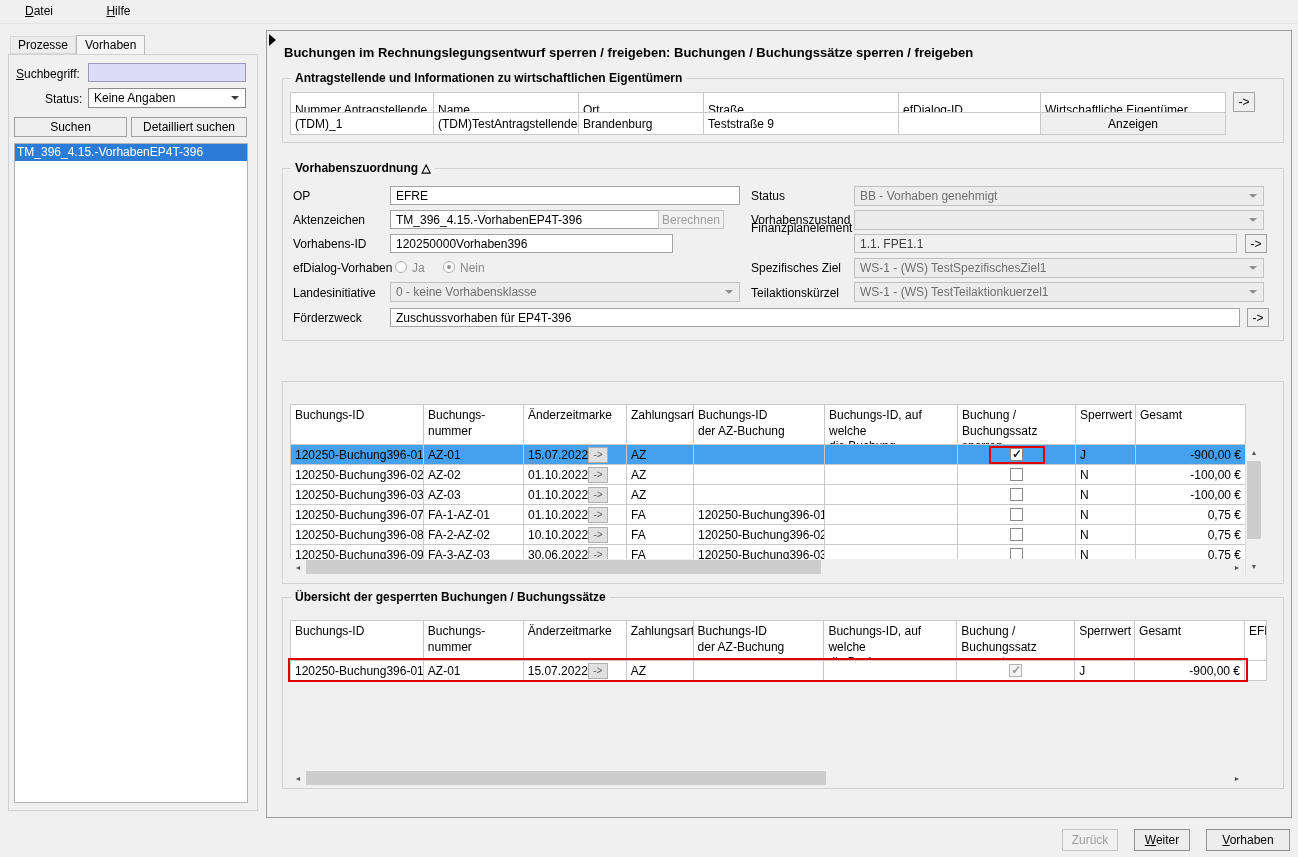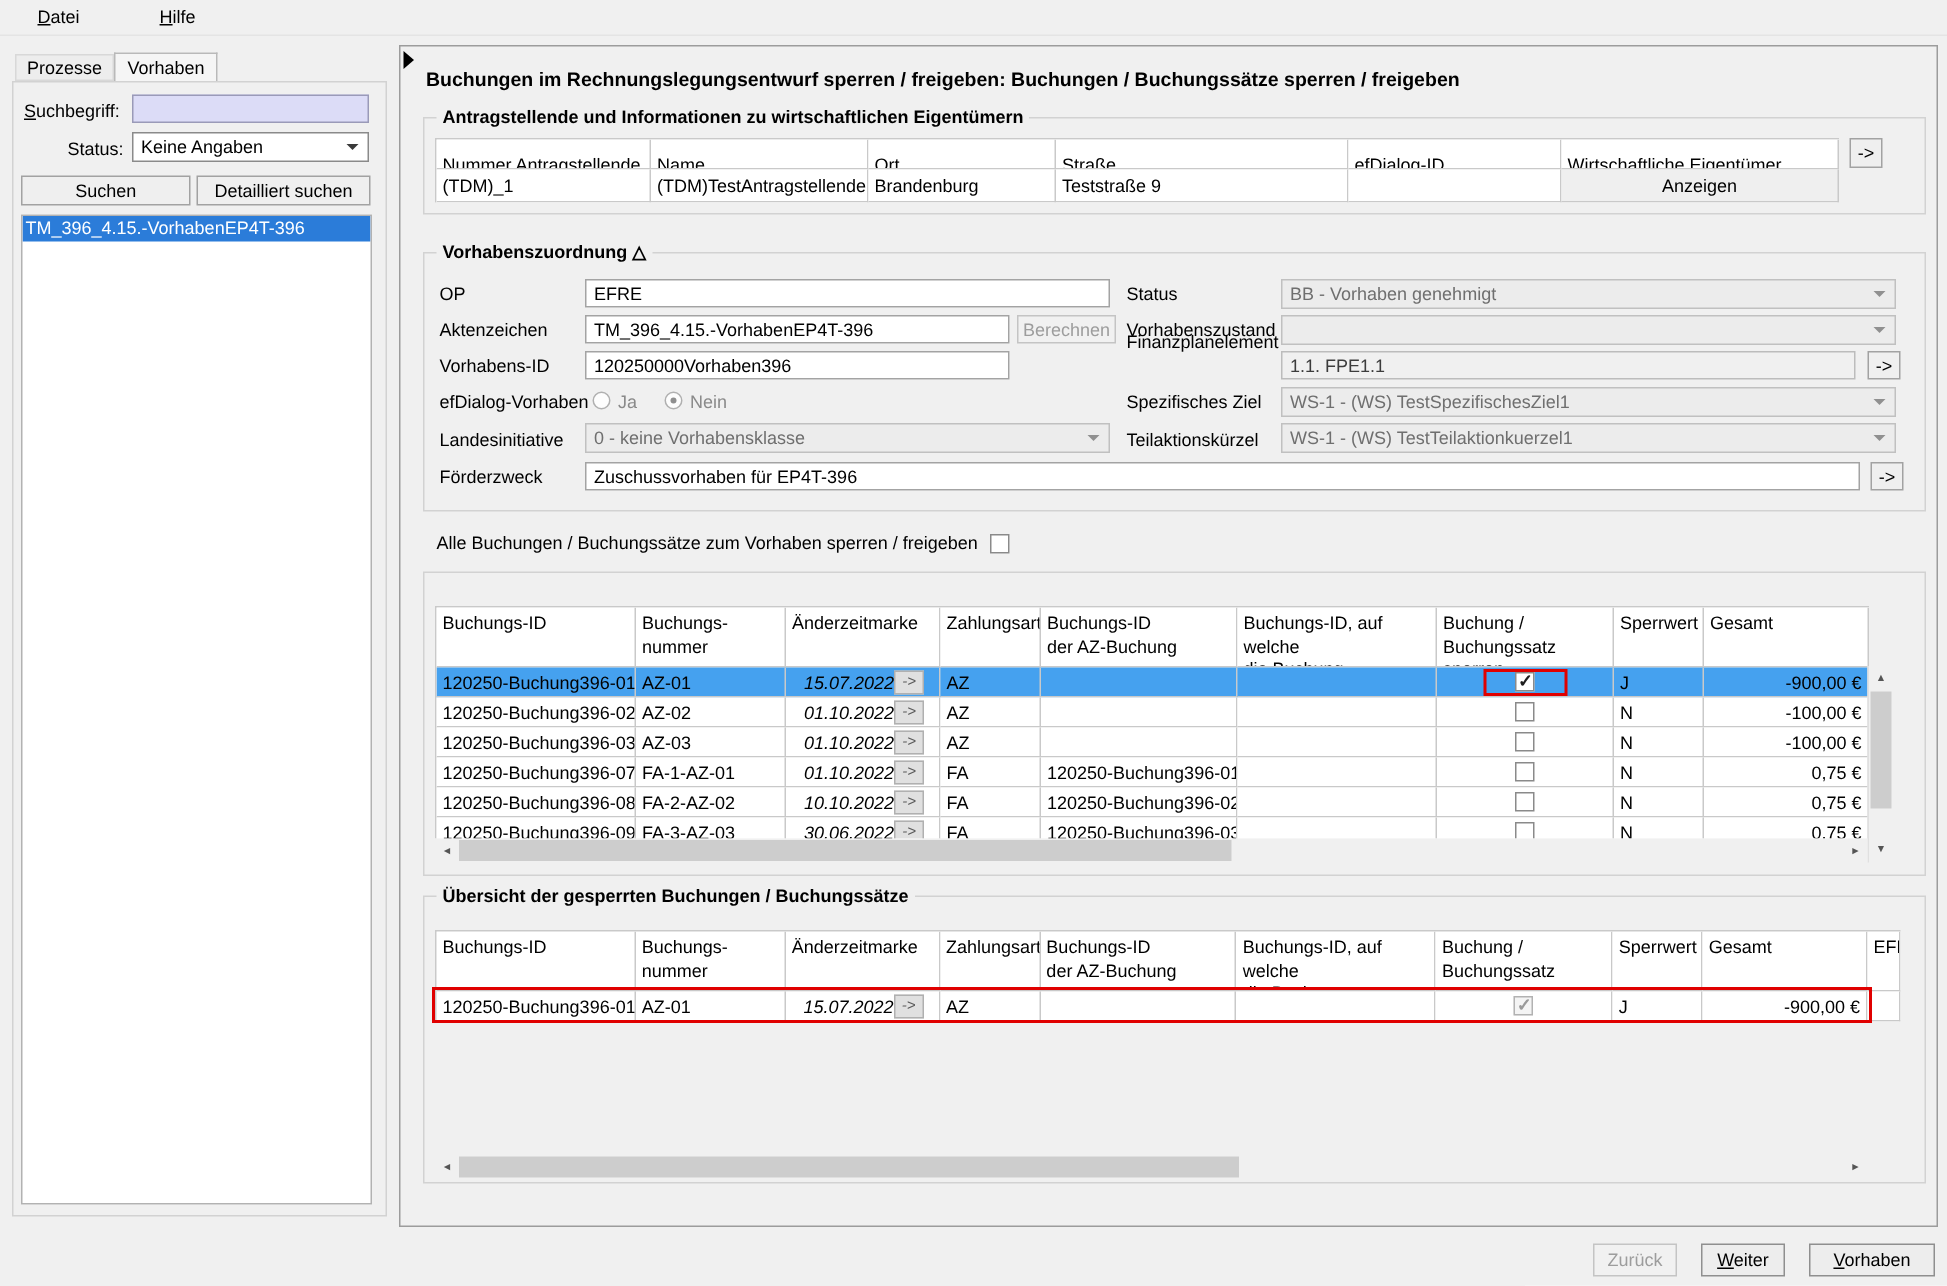--- a/index.html
+++ b/index.html
@@ -46,21 +46,21 @@
   .dg { position:absolute; border-top:1px solid #c9c9c9; border-left:1px solid #c9c9c9; background:#fff; overflow:hidden; }
   .tr { display:flex; }
   .th, .td { border-right:1px solid #c9c9c9; border-bottom:1px solid #c9c9c9; background:#fff; display:flex; padding:0 4px; overflow:hidden; white-space:nowrap; }
   .th { height:40px; align-items:flex-start; padding-top:3px; white-space:pre-line; line-height:1.3; }
   .td { height:20px; align-items:center; }
   .tr.sel .td { background:#45a1ef; }
   .antrag-th { height:20px; align-items:center; padding-top:16px; white-space:nowrap; }
   .antrag-td { height:22px; }
   .num { justify-content:flex-end; }
   .center { justify-content:center; }
-  .zeit { justify-content:center; padding-right:2px;font-style:italic; }
+  .zeit { justify-content:flex-start; padding-right:2px; }
   .btn-cell { background:#efefef; justify-content:center; }
   .mini-btn { width:20px; height:16px; background:#e0e0e0; border:1px solid #b0b0b0; color:#5a5a5a; font-size:10px; display:inline-flex; align-items:center; justify-content:center; flex:none; }
 
   .cA0{width:133px} .cA1{width:100px} .cA2{width:103px} .cA3{width:67px} .cA4{width:131px}
   .cA5{width:133px} .cA6{width:118px} .cA7{width:60px} .cA8{width:110px} .cA9{width:22px}
   .cB0{width:143px} .cB1{width:145px} .cB2{width:125px} .cB3{width:195px} .cB4{width:142px} .cB5{width:185px}
 
   
   .cb { width:13px; height:13px; background:#fff; border:1px solid #8a8a8a; display:inline-block; position:relative; flex:none; }
   .cb.checked::after { content:"\2713"; position:absolute; left:1px; top:-2px; font-size:12px; font-weight:bold; color:#1d1d1d; }
@@ -155,21 +155,21 @@
 
       <span class="lbl" style="left:10px;top:20px;">OP</span>
       <div class="tinput" style="left:107px;top:17px;width:350px;height:19px;">
           <span>EFRE</span>
         </div>
 
       <span class="lbl" style="left:10px;top:44px;">Aktenzeichen</span>
       <div class="tinput" style="left:107px;top:41px;width:283px;height:19px;">
           <span>TM_396_4.15.-VorhabenEP4T-396</span>
         </div>
-      <div class="btn dis" style="left:395px;top:41px;width:66px;height:19px;">
+      <div class="btn dis" style="left:375px;top:41px;width:66px;height:19px;">
           <span>Berechnen</span>
         </div>
 
       <span class="lbl" style="left:10px;top:68px;">Vorhabens-ID</span>
       <div class="tinput" style="left:107px;top:65px;width:283px;height:19px;">
           <span>120250000Vorhaben396</span>
         </div>
 
       <span class="lbl" style="left:10px;top:92px;">efDialog-Vorhaben</span>
       <span class="radio" style="left:112px;top:92px;"></span>
@@ -217,24 +217,20 @@
         <span class="combo-arrow"></span>
       </div>
 
       <span class="lbl" style="left:468px;top:117px;">Teilaktionskürzel</span>
       <div class="combo dis" style="left:571px;top:113px;width:410px;height:20px;">
         <span>WS-1 - (WS) TestTeilaktionkuerzel1</span>
         <span class="combo-arrow"></span>
       </div>
     </div>
 
-    <div class="alle-row" style="left:24px;top:324px;">
-      <span>Alle Buchungen / Buchungssätze zum Vorhaben sperren / freigeben</span>
-      <span class="cb"></span>
-    </div>
 
     <div class="groupbox" style="left:15px;top:350px;width:1002px;height:203px;">
 
       <div class="dg" style="left:7px;top:22px;width:956px;height:155px;">
         <div class="tr">
           <div class="th cA0">Buchungs-ID</div>
           <div class="th cA1">Buchungs-
 nummer</div>
           <div class="th cA2">Änderzeitmarke</div>
           <div class="th cA3">Zahlungsart</div>

